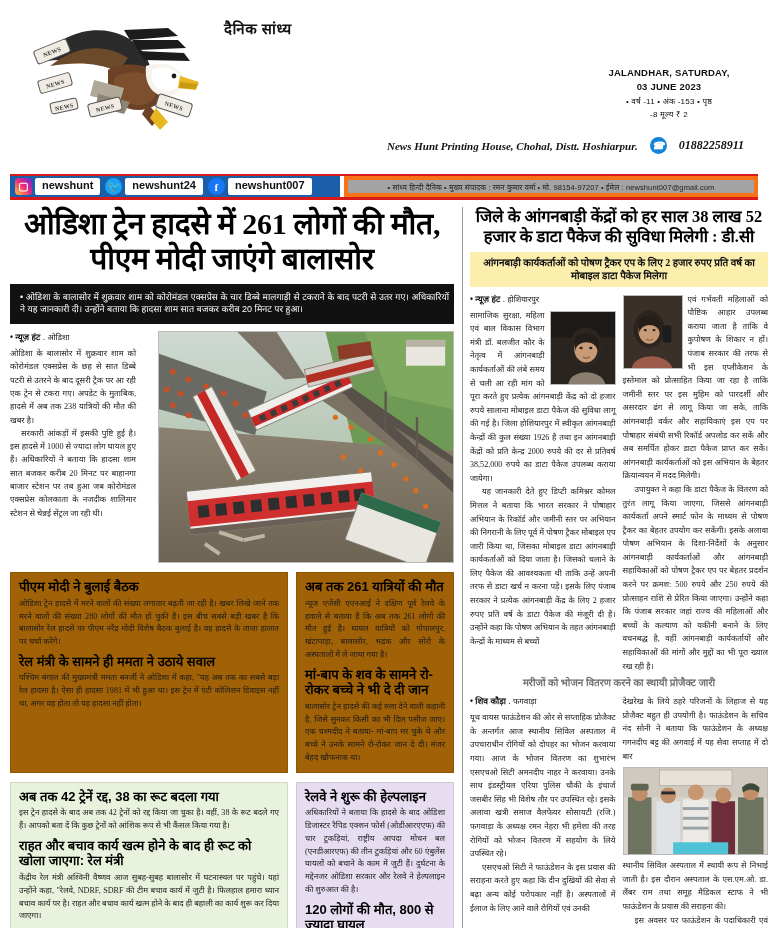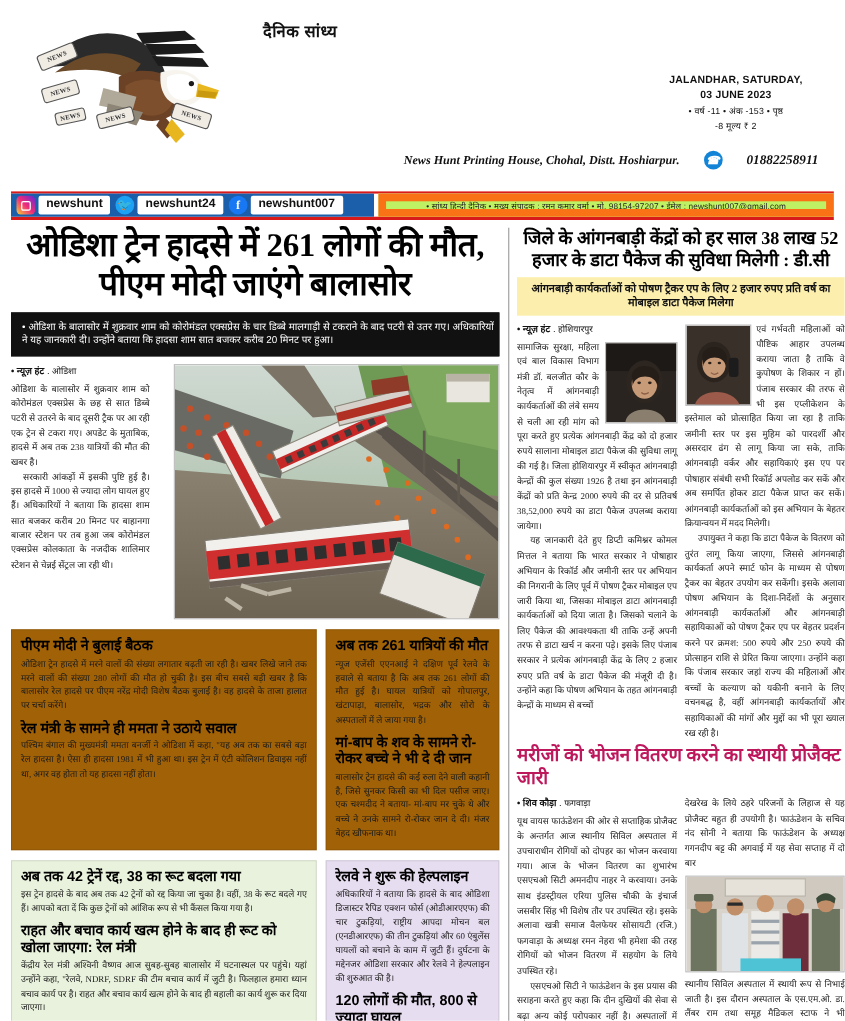--- a/index.html
+++ b/index.html
@@ -20,21 +20,21 @@
     position:absolute; left:18px; top:22px; width:200px; height:130px;
   }
   .eagle-svg { width:200px; height:130px; display:block; }
   .news-note {
     position:absolute; background:#f0ece4; border:1px solid #555;
     border-radius:3px; font-size:6px; font-weight:bold; color:#333;
     font-family:"Liberation Serif", serif; text-align:center;
     letter-spacing:.3px; transform-origin:center;
   }
   .mast-center {
-    position:absolute; left:219px; top:18px; width:375px; text-align:center;
+    position:absolute; left:204px; top:18px; width:375px; text-align:center;
   }
   .mast-kicker {
     font-family:"Liberation Sans", sans-serif; font-weight:bold;
     font-size:15px; color:#111; letter-spacing:.5px; margin-bottom:-4px;
     text-align:left; padding-left:10px;
   }
   .mast-title {
     font-family:"Liberation Sans", sans-serif;
     font-weight:bold; font-size:88px; line-height:.95;
     color:#e01b1b; letter-spacing:-2px;
@@ -45,21 +45,21 @@
     position:absolute; right:14px; top:66px; width:150px; text-align:center;
     font-size:9.5px; font-weight:bold; color:#111; line-height:1.45;
     letter-spacing:.2px;
   }
   .mast-right .dateline { font-size:9.5px; font-weight:bold; }
   .mast-right .issue { font-size:8px; font-weight:normal; margin-top:2px; }
   .mast-press {
     position:absolute; right:14px; bottom:18px; text-align:right;
     font-family:"Liberation Serif", serif; font-style:italic;
     font-weight:bold; font-size:11px; color:#111;
-    display:flex; align-items:center; gap:22px; justify-content:flex-end;
+    display:flex; align-items:center; gap:12px; justify-content:flex-end;
   }
   .phone-badge {
     width:17px;height:17px;border-radius:50%;
     background:#1184d8;display:inline-flex;align-items:center;
     justify-content:center;color:#fff;font-size:10px;
   }
   .phone-num { font-family:"Liberation Serif", serif; font-style:italic; font-weight:bold; font-size:12px; }
 
   
   .social-bar {
@@ -75,21 +75,21 @@
   .soc-icon { width:17px; height:17px; border-radius:4px; display:inline-flex;
     align-items:center; justify-content:center; color:#fff; font-size:11px; font-weight:bold;}
   .ig { background:linear-gradient(45deg,#f9ce34,#ee2a7b,#6228d7); }
   .tw { background:#1da1f2; border-radius:50%; }
   .fb { background:#1877f2; border-radius:50%; font-family:"Liberation Serif",serif; }
   .soc-label {
     background:#fff; color:#111; font-size:11px; font-weight:bold;
     padding:1px 7px 2px 7px; border-radius:2px; line-height:1.25;
   }
   .social-right {
-    flex:1; background:#bef264; border:7px solid #f97316; margin-left:4px;
+    flex:1; background:#a3a3a3; border:4px solid #f97316; margin-left:4px;
     display:flex; align-items:center; justify-content:center;
     font-size:7.5px; color:#222; letter-spacing:.1px; white-space:nowrap;
     overflow:hidden;
   }
 
   
   .body-grid { display:flex; gap:8px; margin-top:7px; }
   .col-left  { width:444px; }
   .col-right { width:306px; border-left:1px solid #999; padding-left:7px; }
 
@@ -159,21 +159,21 @@
   .portrait-r {
     float:right; width:66px; height:74px; margin:2px 0 3px 5px;
     border:1px solid #bbb; overflow:hidden;
   }
   .portrait-l {
     float:left; width:60px; height:74px; margin:2px 5px 3px 0;
     border:1px solid #bbb; overflow:hidden;
   }
   .r-head2 {
     font-family:"Liberation Serif", serif; font-weight:bold;
-    font-size:17px; line-height:1.2; color:#be185d;
+    font-size:10px; line-height:1.2; text-align:center; color:#737373;
     margin-top:4px;
   }
   .grp-photo {
     width:100%; height:88px; border:1px solid #bbb; overflow:hidden;
     margin:4px 0 4px 0;
   }
 
   
   .art { width:100%; height:100%; display:block; }
 </style>

